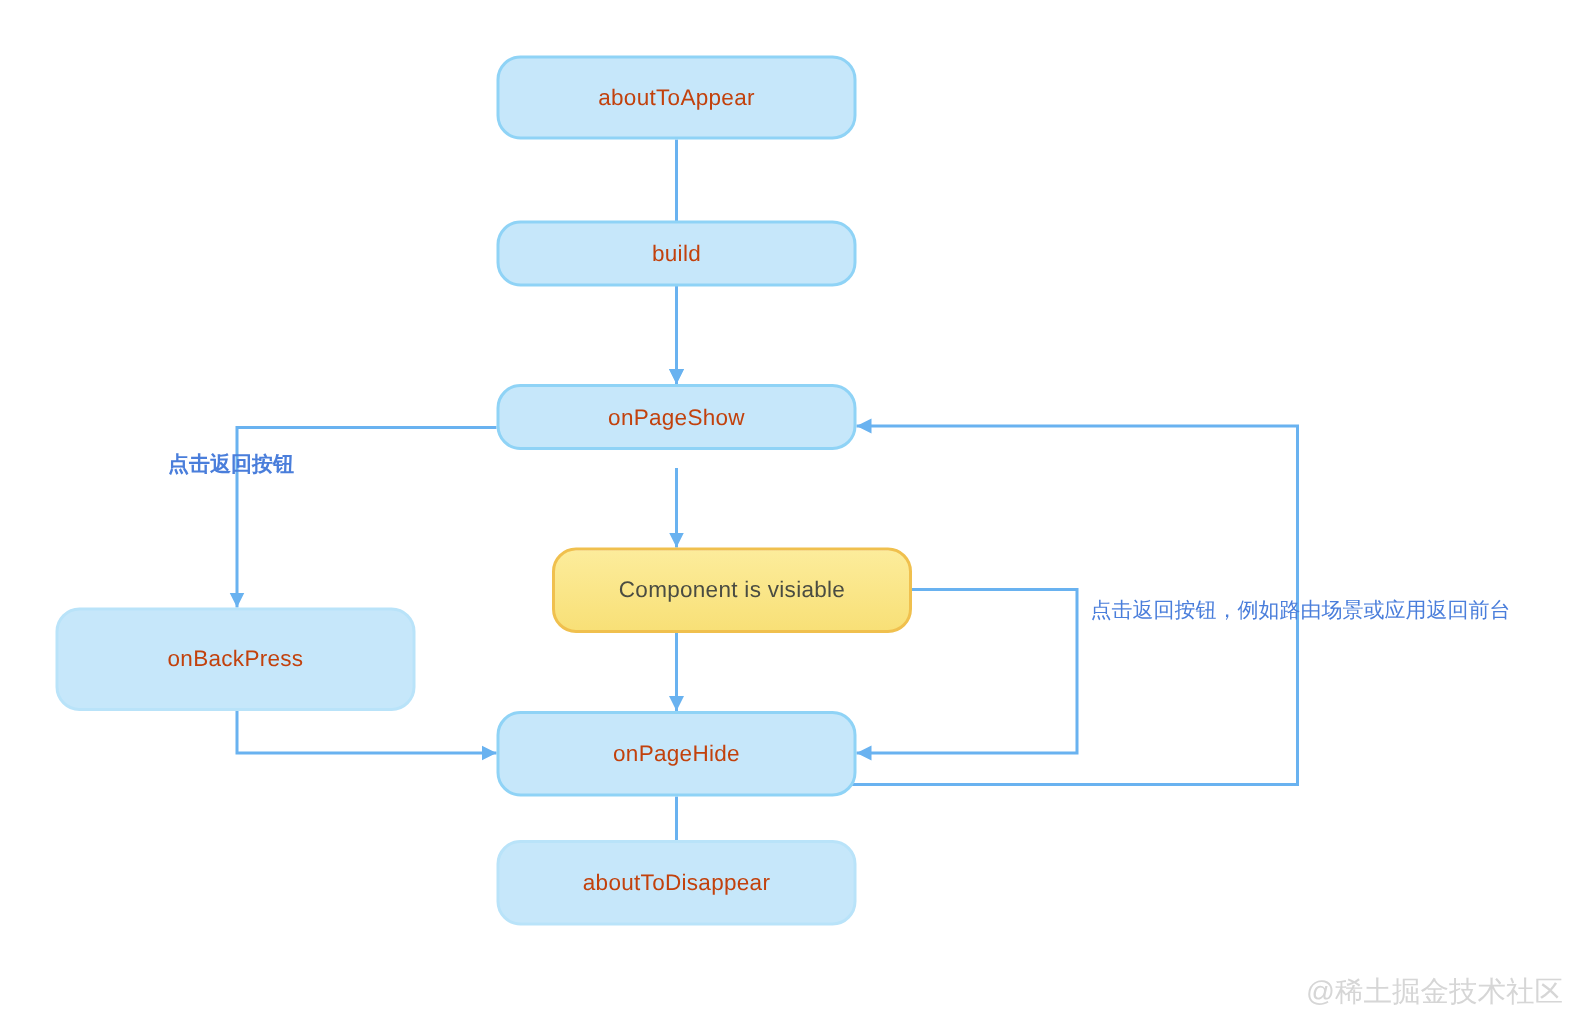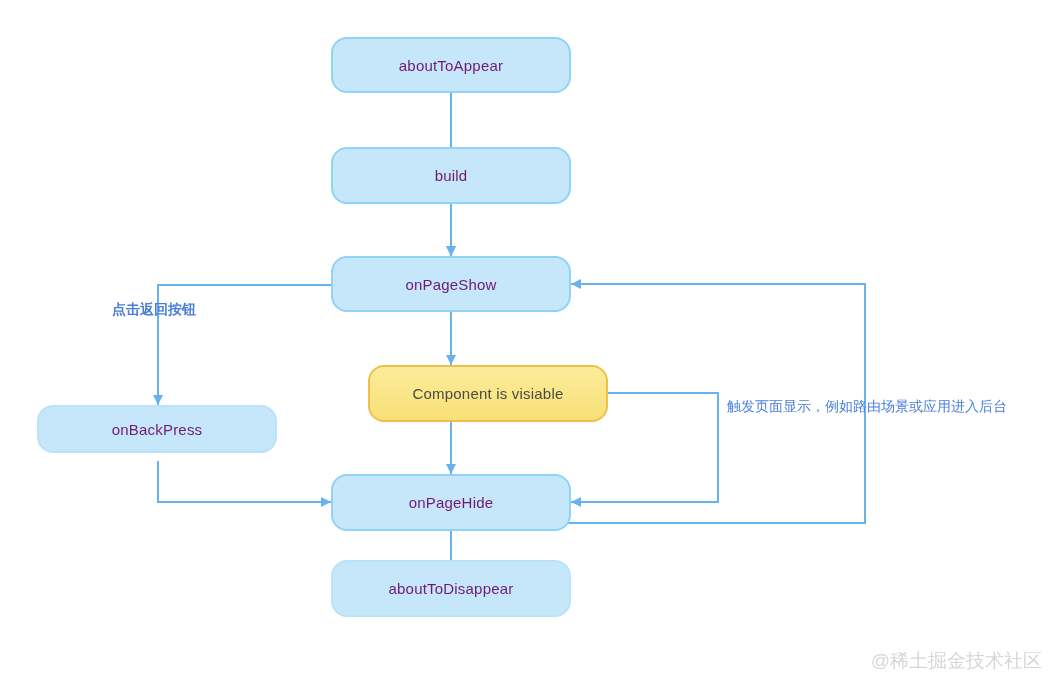--- a/index.html
+++ b/index.html
@@ -26,21 +26,21 @@
     box-sizing: border-box;
     display: flex;
     align-items: center;
     justify-content: center;
     width: 240px;
     height: 57px;
     background: #c6e7fa;
     border: 2px solid #8fd3f6;
     border-radius: 16px;
     font-size: 15px;
-    color: #701a75;
+    color: #c2410c;
     z-index: 1;
     letter-spacing: 0.2px;
   }
   .node.soft {
     border-color: #b9e3f9;
   }
   .node.highlight {
     background: linear-gradient(#fcec9b, #f8e077);
     border-color: #f0c04e;
     color: #4a4c42;
@@ -55,26 +55,26 @@
   .watermark {
     position: absolute;
     right: 8px;
     bottom: 5px;
     font-size: 19px;
     color: #d6d6d6;
     z-index: 2;
   }
   
   #n-aboutToAppear   { left: 331px; top: 37px;  height: 56px; }
-  #n-build           { left: 331px; top: 147px; height: 57px; }
-  #n-onPageShow      { left: 331px; top: 256px; height: 56px; }
+  #n-build           { left: 331px; top: 147px; height: 44px; }
+  #n-onPageShow      { left: 331px; top: 256px; height: 44px; }
   #n-component       { left: 331px; top: 365px; margin-left: 37px; }
   #n-onPageHide      { left: 331px; top: 474px; }
   #n-aboutToDisappear{ left: 331px; top: 560px; }
-  #n-onBackPress     { left: 37px;  top: 405px; height: 48px; }
+  #n-onBackPress     { left: 37px;  top: 405px; height: 69px; }
   
   #l-back  { left: 112px; top: 301px; font-weight: bold; }
   #l-show  { left: 727px; top: 398px; }
   #l-hide  { left: 576px; top: 436px; }
 </style>
 </head>
 <body>
 
 <div class="canvas">
 
@@ -120,18 +120,18 @@
   <div class="node soft" id="n-aboutToDisappear">
     <span>aboutToDisappear</span>
   </div>
 
   <div class="node soft" id="n-onBackPress">
     <span>onBackPress</span>
   </div>
 
   <div class="edge-label" id="l-back">点击返回按钮</div>
 
-  <div class="edge-label" id="l-show">触发页面显示，例如路由场景或应用进入后台</div>
+  <div class="edge-label" id="l-show">点击返回按钮，例如路由场景或应用返回前台</div>
 
 
   <div class="watermark">@稀土掘金技术社区</div>
 
 </div>
 
 </body></html>

